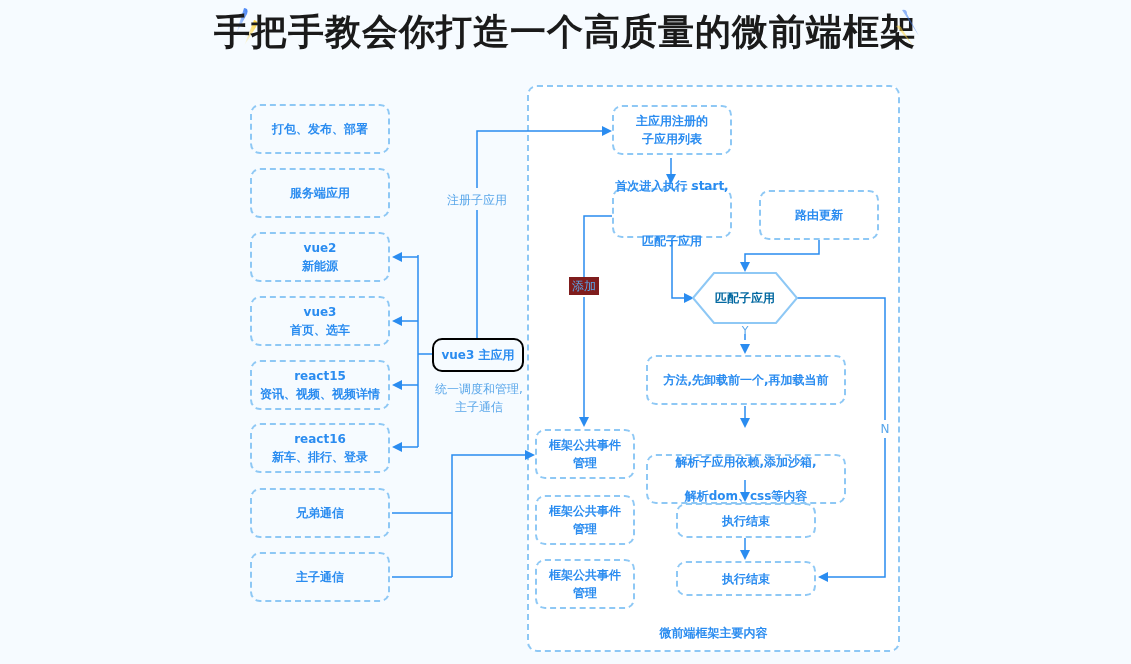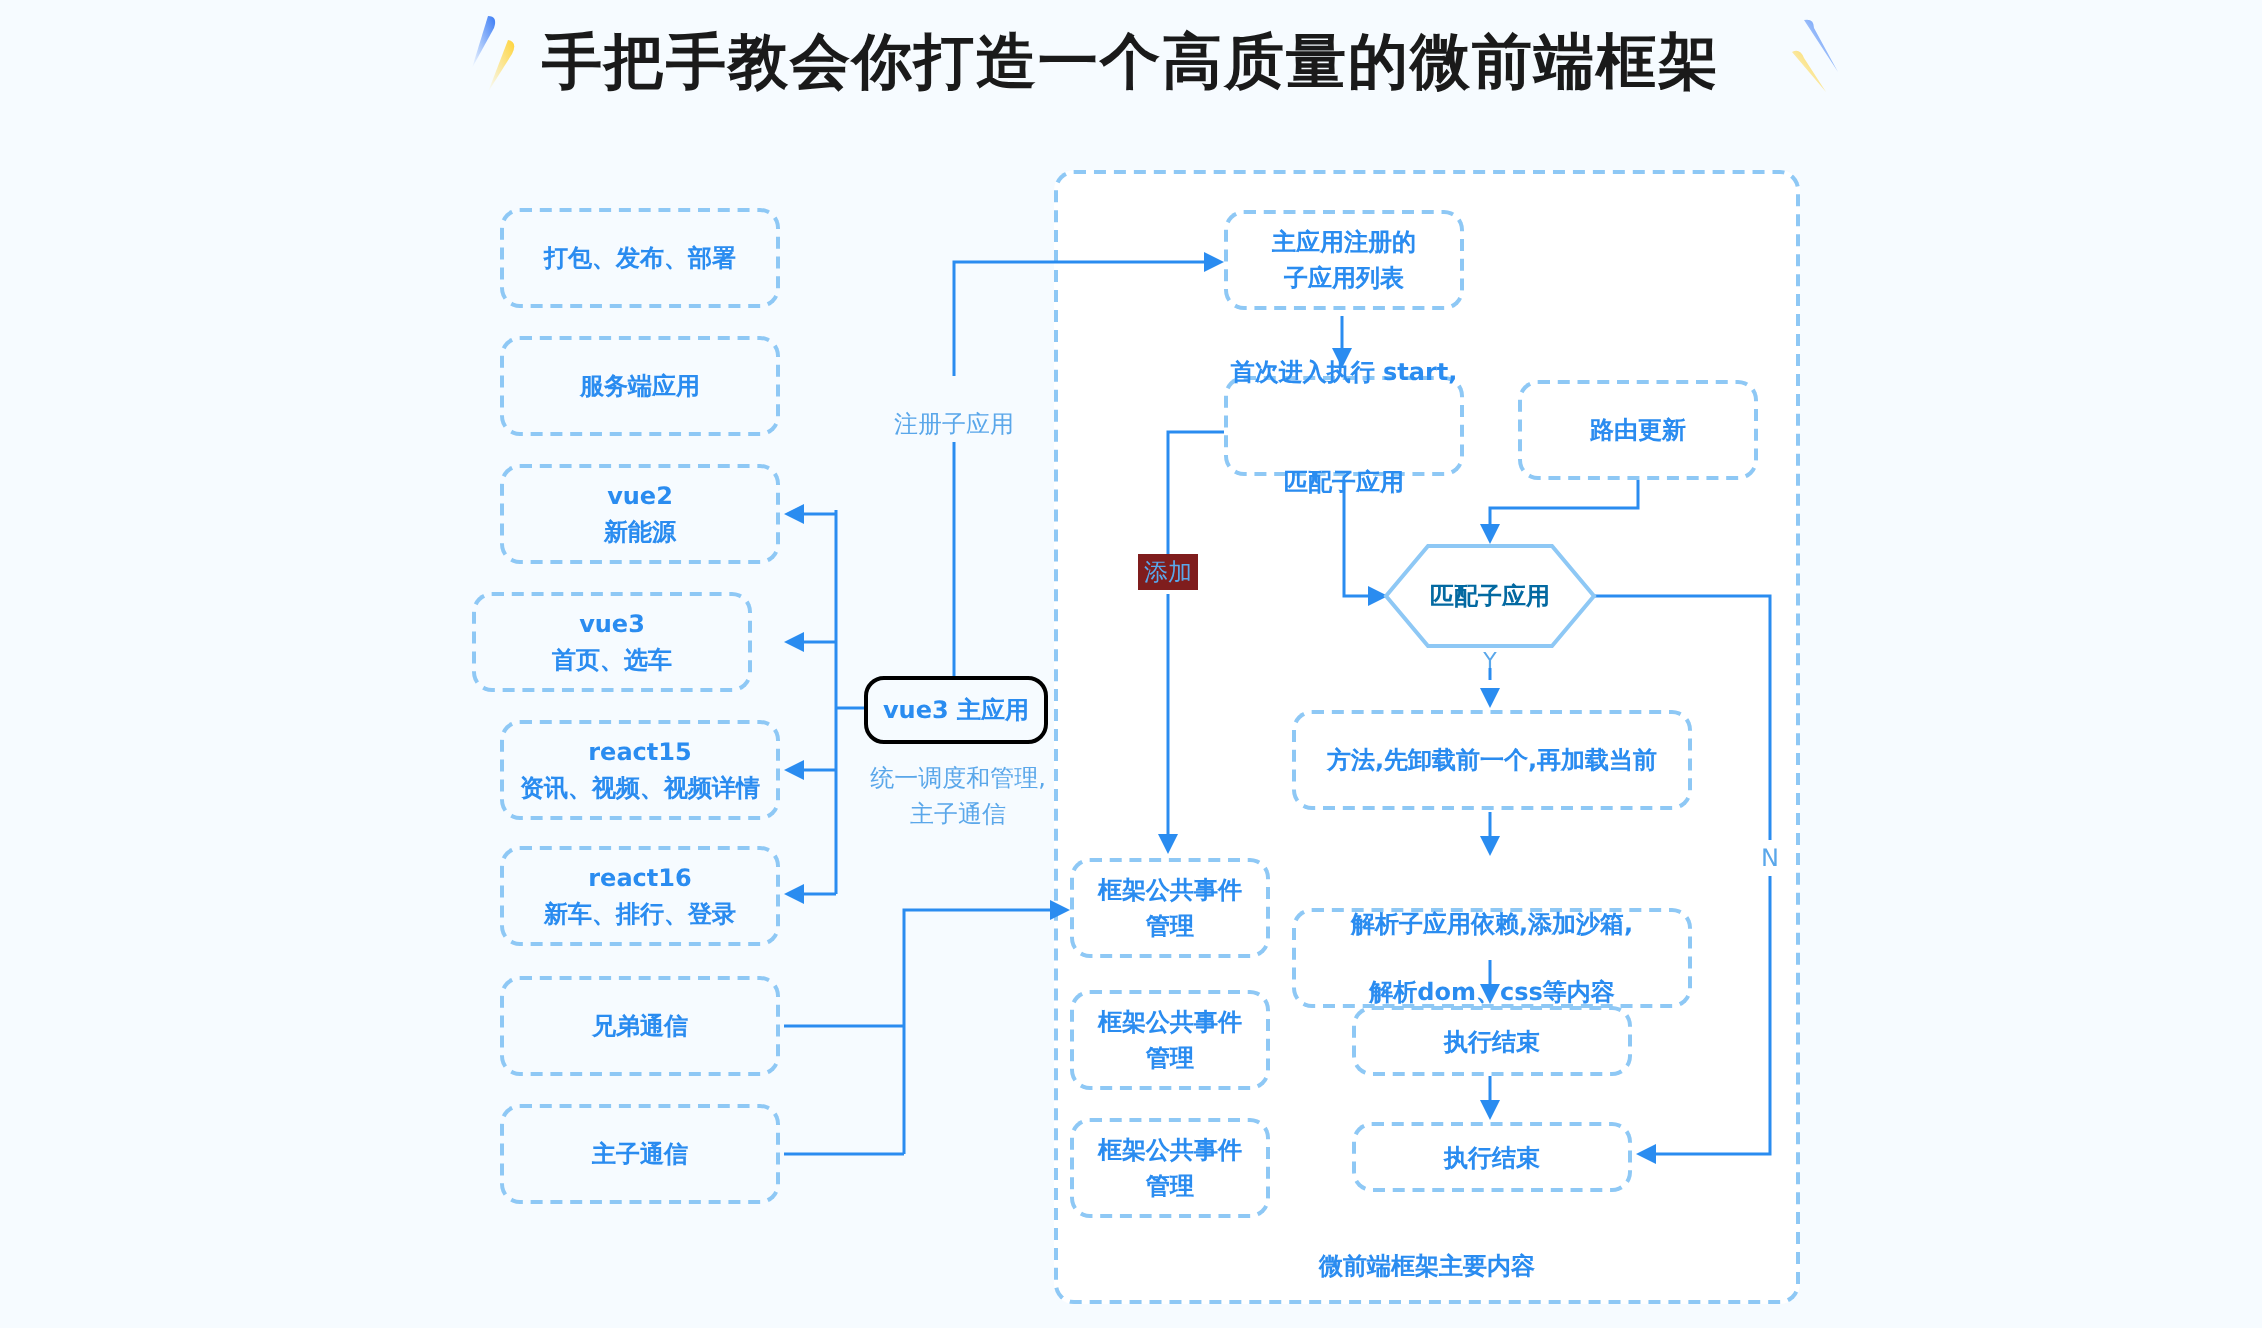--- a/index.html
+++ b/index.html
@@ -4,21 +4,21 @@
 <style>
   html, body { margin: 0; padding: 0; }
   body {
     width: 1131px; height: 664px; overflow: hidden;
     background: #f6fbff;
     font-family: "DejaVu Sans", "Liberation Sans", sans-serif;
     position: relative;
   }
   .title {
     position: absolute; left: 0; top: 8px; width: 1131px; text-align: center;
-    font-size: 30px; font-weight: bold; color: #1a1a1a; letter-spacing: 1px;
+    font-size: 36px; font-weight: bold; color: #1a1a1a; letter-spacing: 1px;
     line-height: 48px;
   }
   .deco { position: absolute; top: 6px; width: 30px; height: 40px; }
   .main-frame {
     position: absolute; left: 527px; top: 85px; width: 373px; height: 567px;
     border: 2px dashed #8ec8f5; border-radius: 10px; background: #ffffff;
     box-sizing: border-box;
   }
   .node {
     position: absolute; box-sizing: border-box;
@@ -106,21 +106,21 @@
 <div class="node" style="left:250px;top:104px;width:140px;height:50px;">
   <span>打包、发布、部署</span>
 </div>
 <div class="node" style="left:250px;top:168px;width:140px;height:50px;">
   <span>服务端应用</span>
 </div>
 <div class="node" style="left:250px;top:232px;width:140px;height:50px;">
   <span>vue2</span>
   <span>新能源</span>
 </div>
-<div class="node" style="left:236px;top:296px;width:140px;height:50px;">
+<div class="node" style="left:250px;top:296px;width:140px;height:50px;">
   <span>vue3</span>
   <span>首页、选车</span>
 </div>
 <div class="node" style="left:250px;top:360px;width:140px;height:50px;">
   <span>react15</span>
   <span>资讯、视频、视频详情</span>
 </div>
 <div class="node" style="left:250px;top:423px;width:140px;height:50px;">
   <span>react16</span>
   <span>新车、排行、登录</span>
@@ -132,21 +132,21 @@
   <span>主子通信</span>
 </div>
 
 <div class="node solid" style="left:432px;top:338px;width:92px;height:34px;">
   <span>vue3 主应用</span>
 </div>
 <div class="lbl" style="left:425px;top:380px;width:108px;">
   <div>统一调度和管理,</div>
   <div>主子通信</div>
 </div>
-<div class="lbl" style="left:444px;top:191px;width:66px;background:#f6fbff;margin-top:12px;">注册子应用</div>
+<div class="lbl" style="left:444px;top:191px;width:66px;background:#f6fbff;">注册子应用</div>
 
 <div class="node" style="left:612px;top:105px;width:120px;height:50px;">
   <span>主应用注册的</span>
   <span>子应用列表</span>
 </div>
 <div class="node" style="left:612px;top:188px;width:120px;height:50px;gap:37px;">
   <span>首次进入执行 start,</span>
   <span>匹配子应用</span>
 </div>
 <div class="node" style="left:759px;top:190px;width:120px;height:50px;">

